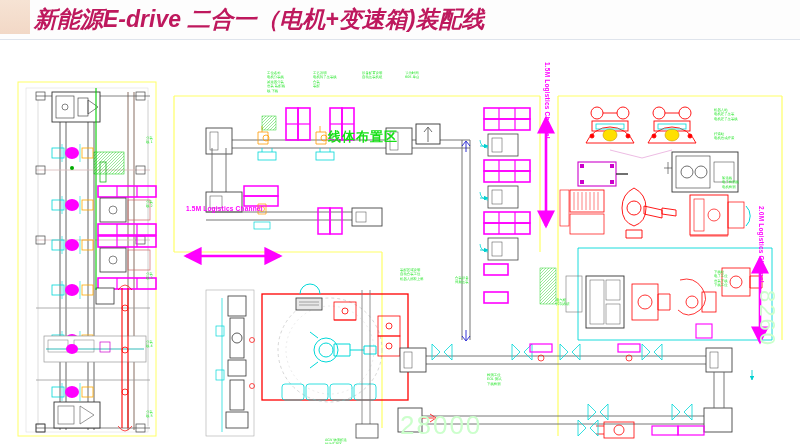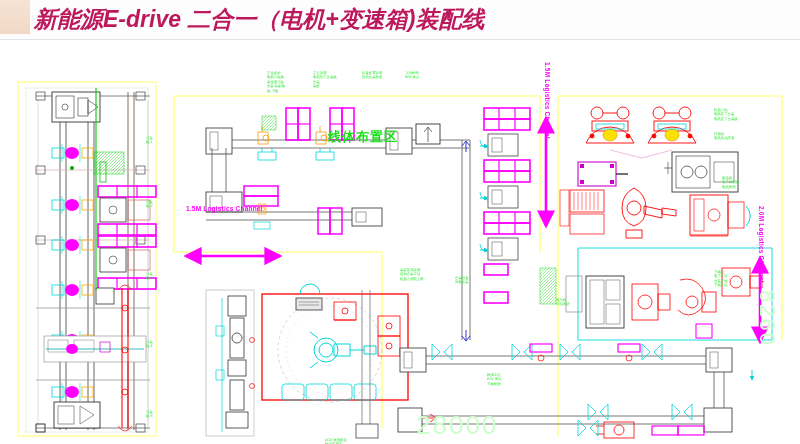--- a/index.html
+++ b/index.html
@@ -643,21 +643,21 @@
   </svg>
 
   <div class="lbl lbl-zone" style="left:328px;top:88px;">线体布置区</div>
 
   <div class="lbl lbl-chan" style="left:186px;top:165px;">1.5M Logistics Channel</div>
 
   <div class="lbl lbl-chan-v" style="left:551px;top:22px;transform:rotate(90deg);">1.5M Logistics Channel</div>
 
   <div class="lbl lbl-chan-v" style="left:765px;top:166px;transform:rotate(90deg);">2.0M Logistics Channel</div>
 
-  <div class="lbl lbl-dim" style="left:416px;top:370px;">28000</div>
+  <div class="lbl lbl-dim" style="left:400px;top:370px;">28000</div>
 
   <div class="lbl lbl-dim-v" style="left:780px;top:250px;transform:rotate(90deg);">8260</div>
 
   <div id="notes-layer">
       <div class="lbl lbl-note" style="left: 267px; top: 31px;">
         <div>工位名称</div>
         <div>电机分装线</div>
         <div>减速器分装</div>
         <div>总装 装配线</div>
         <div>线 下线</div>

